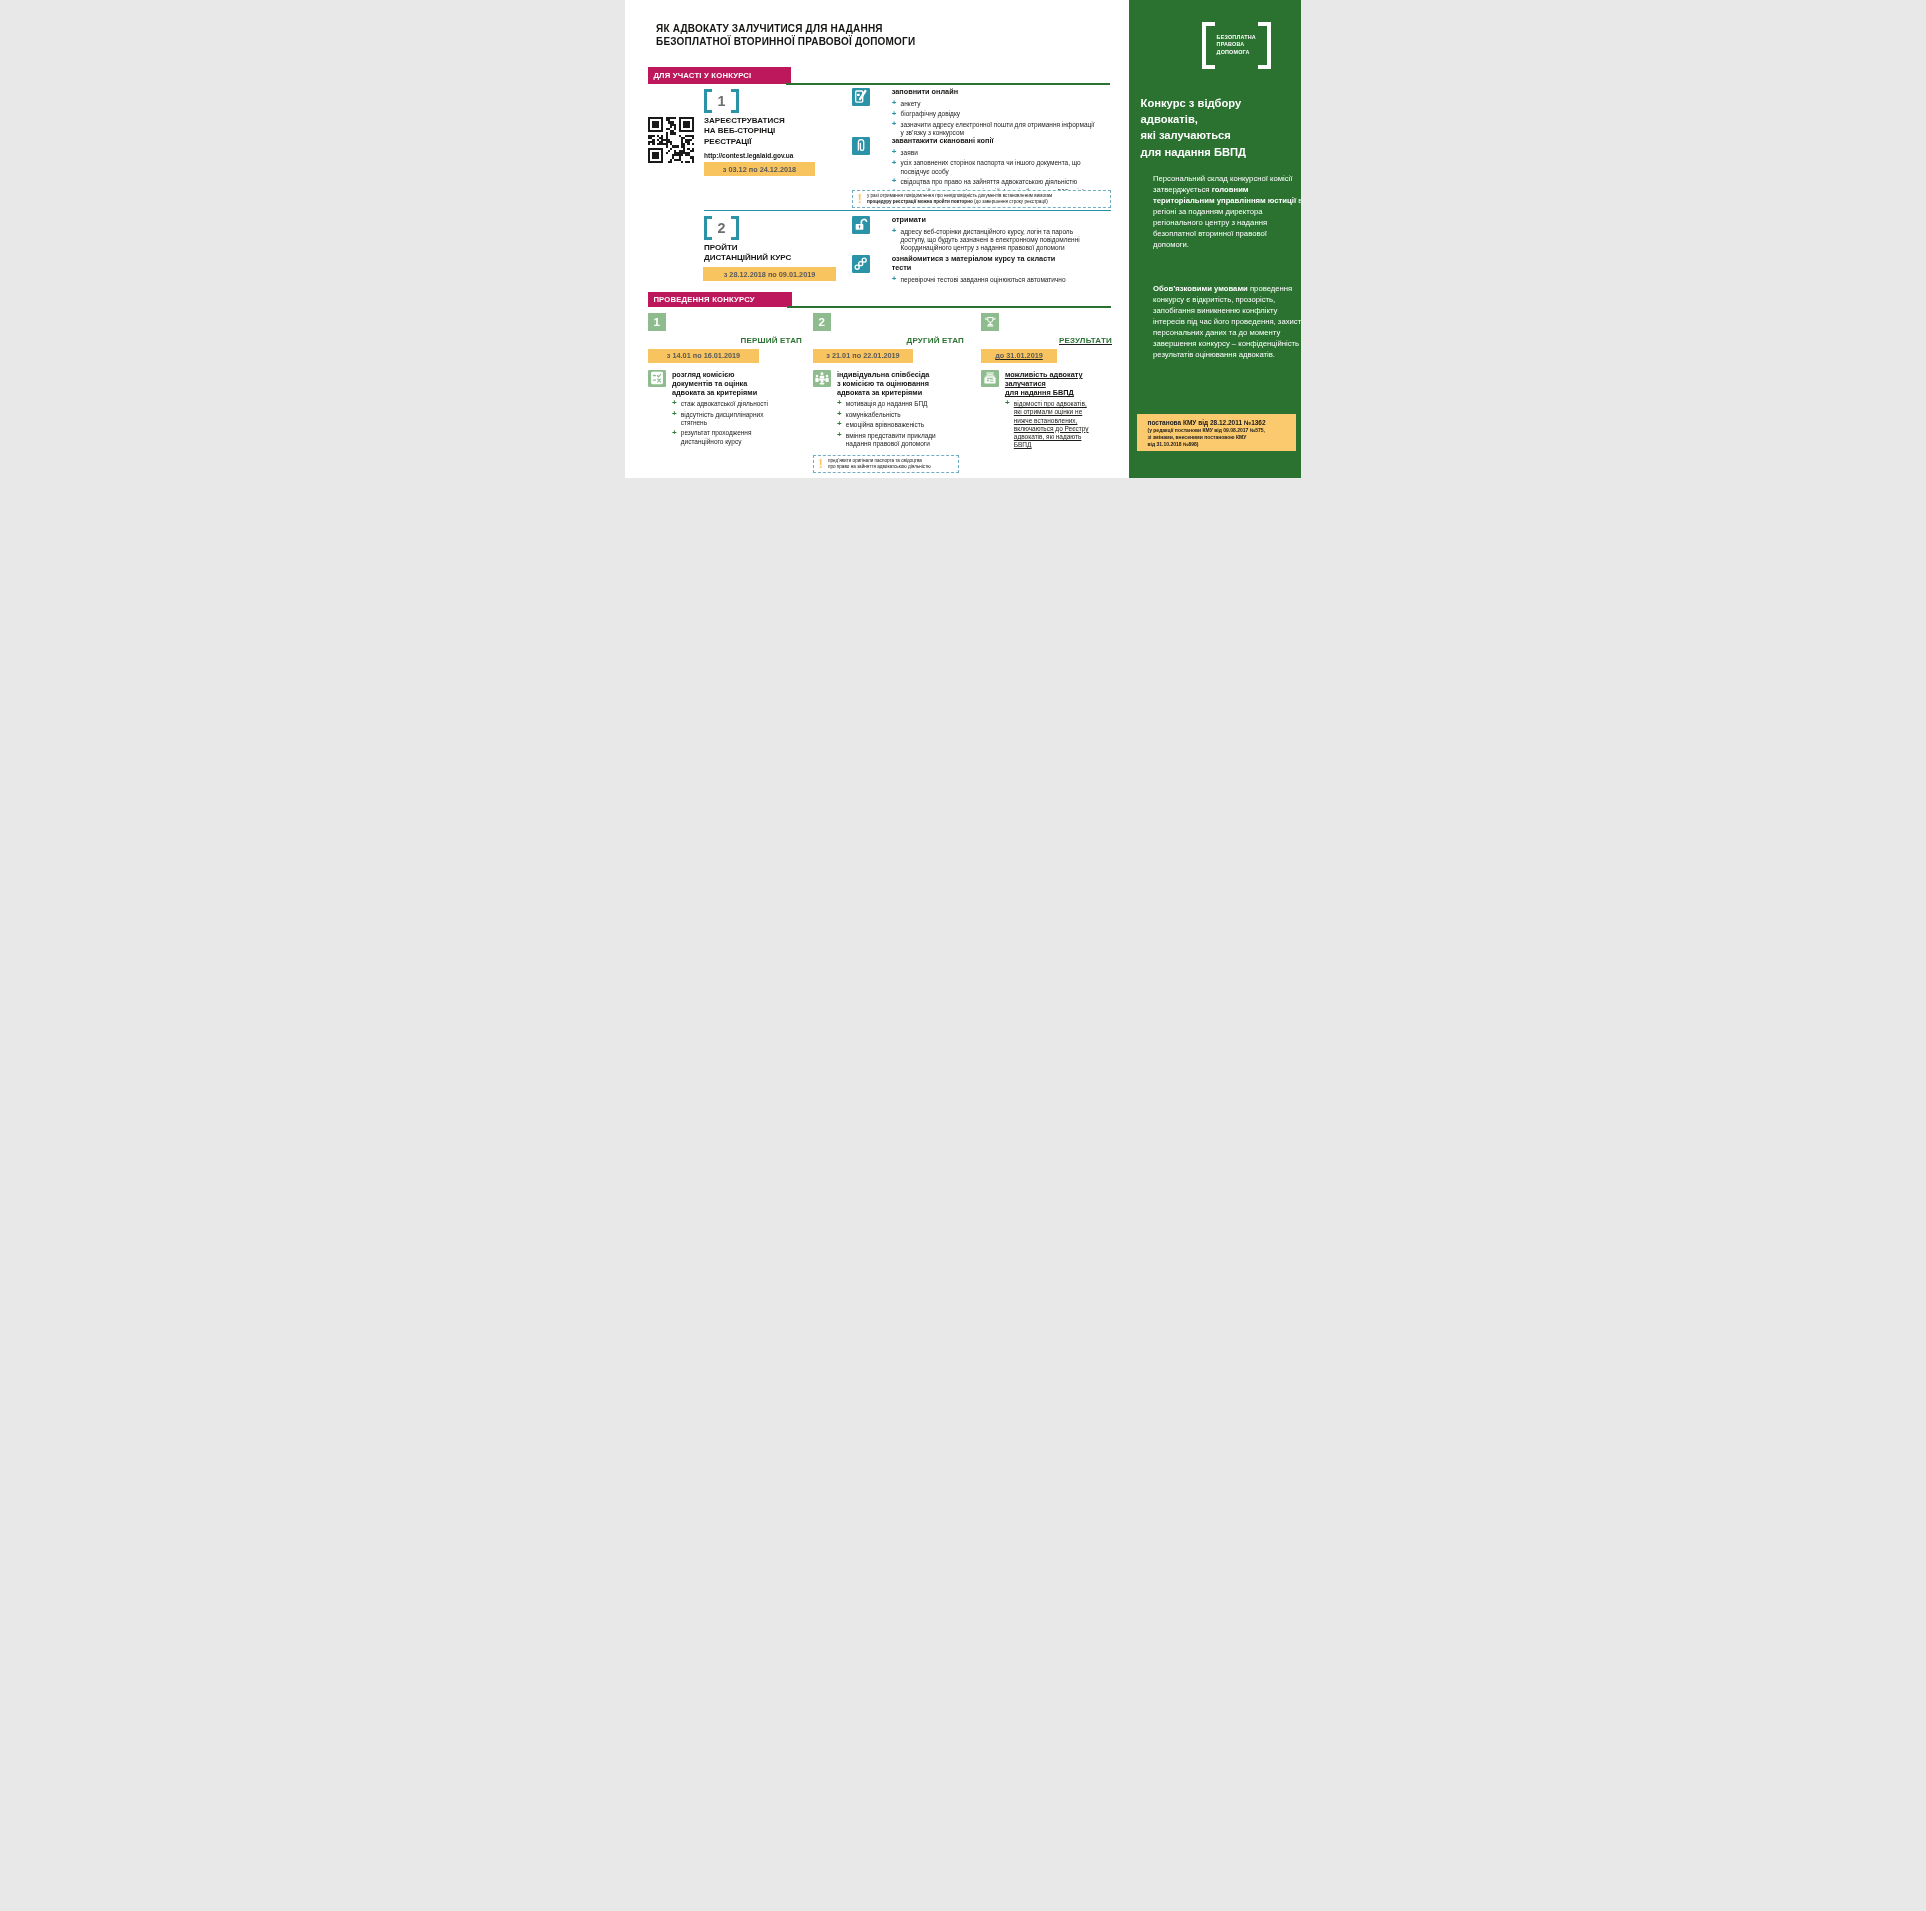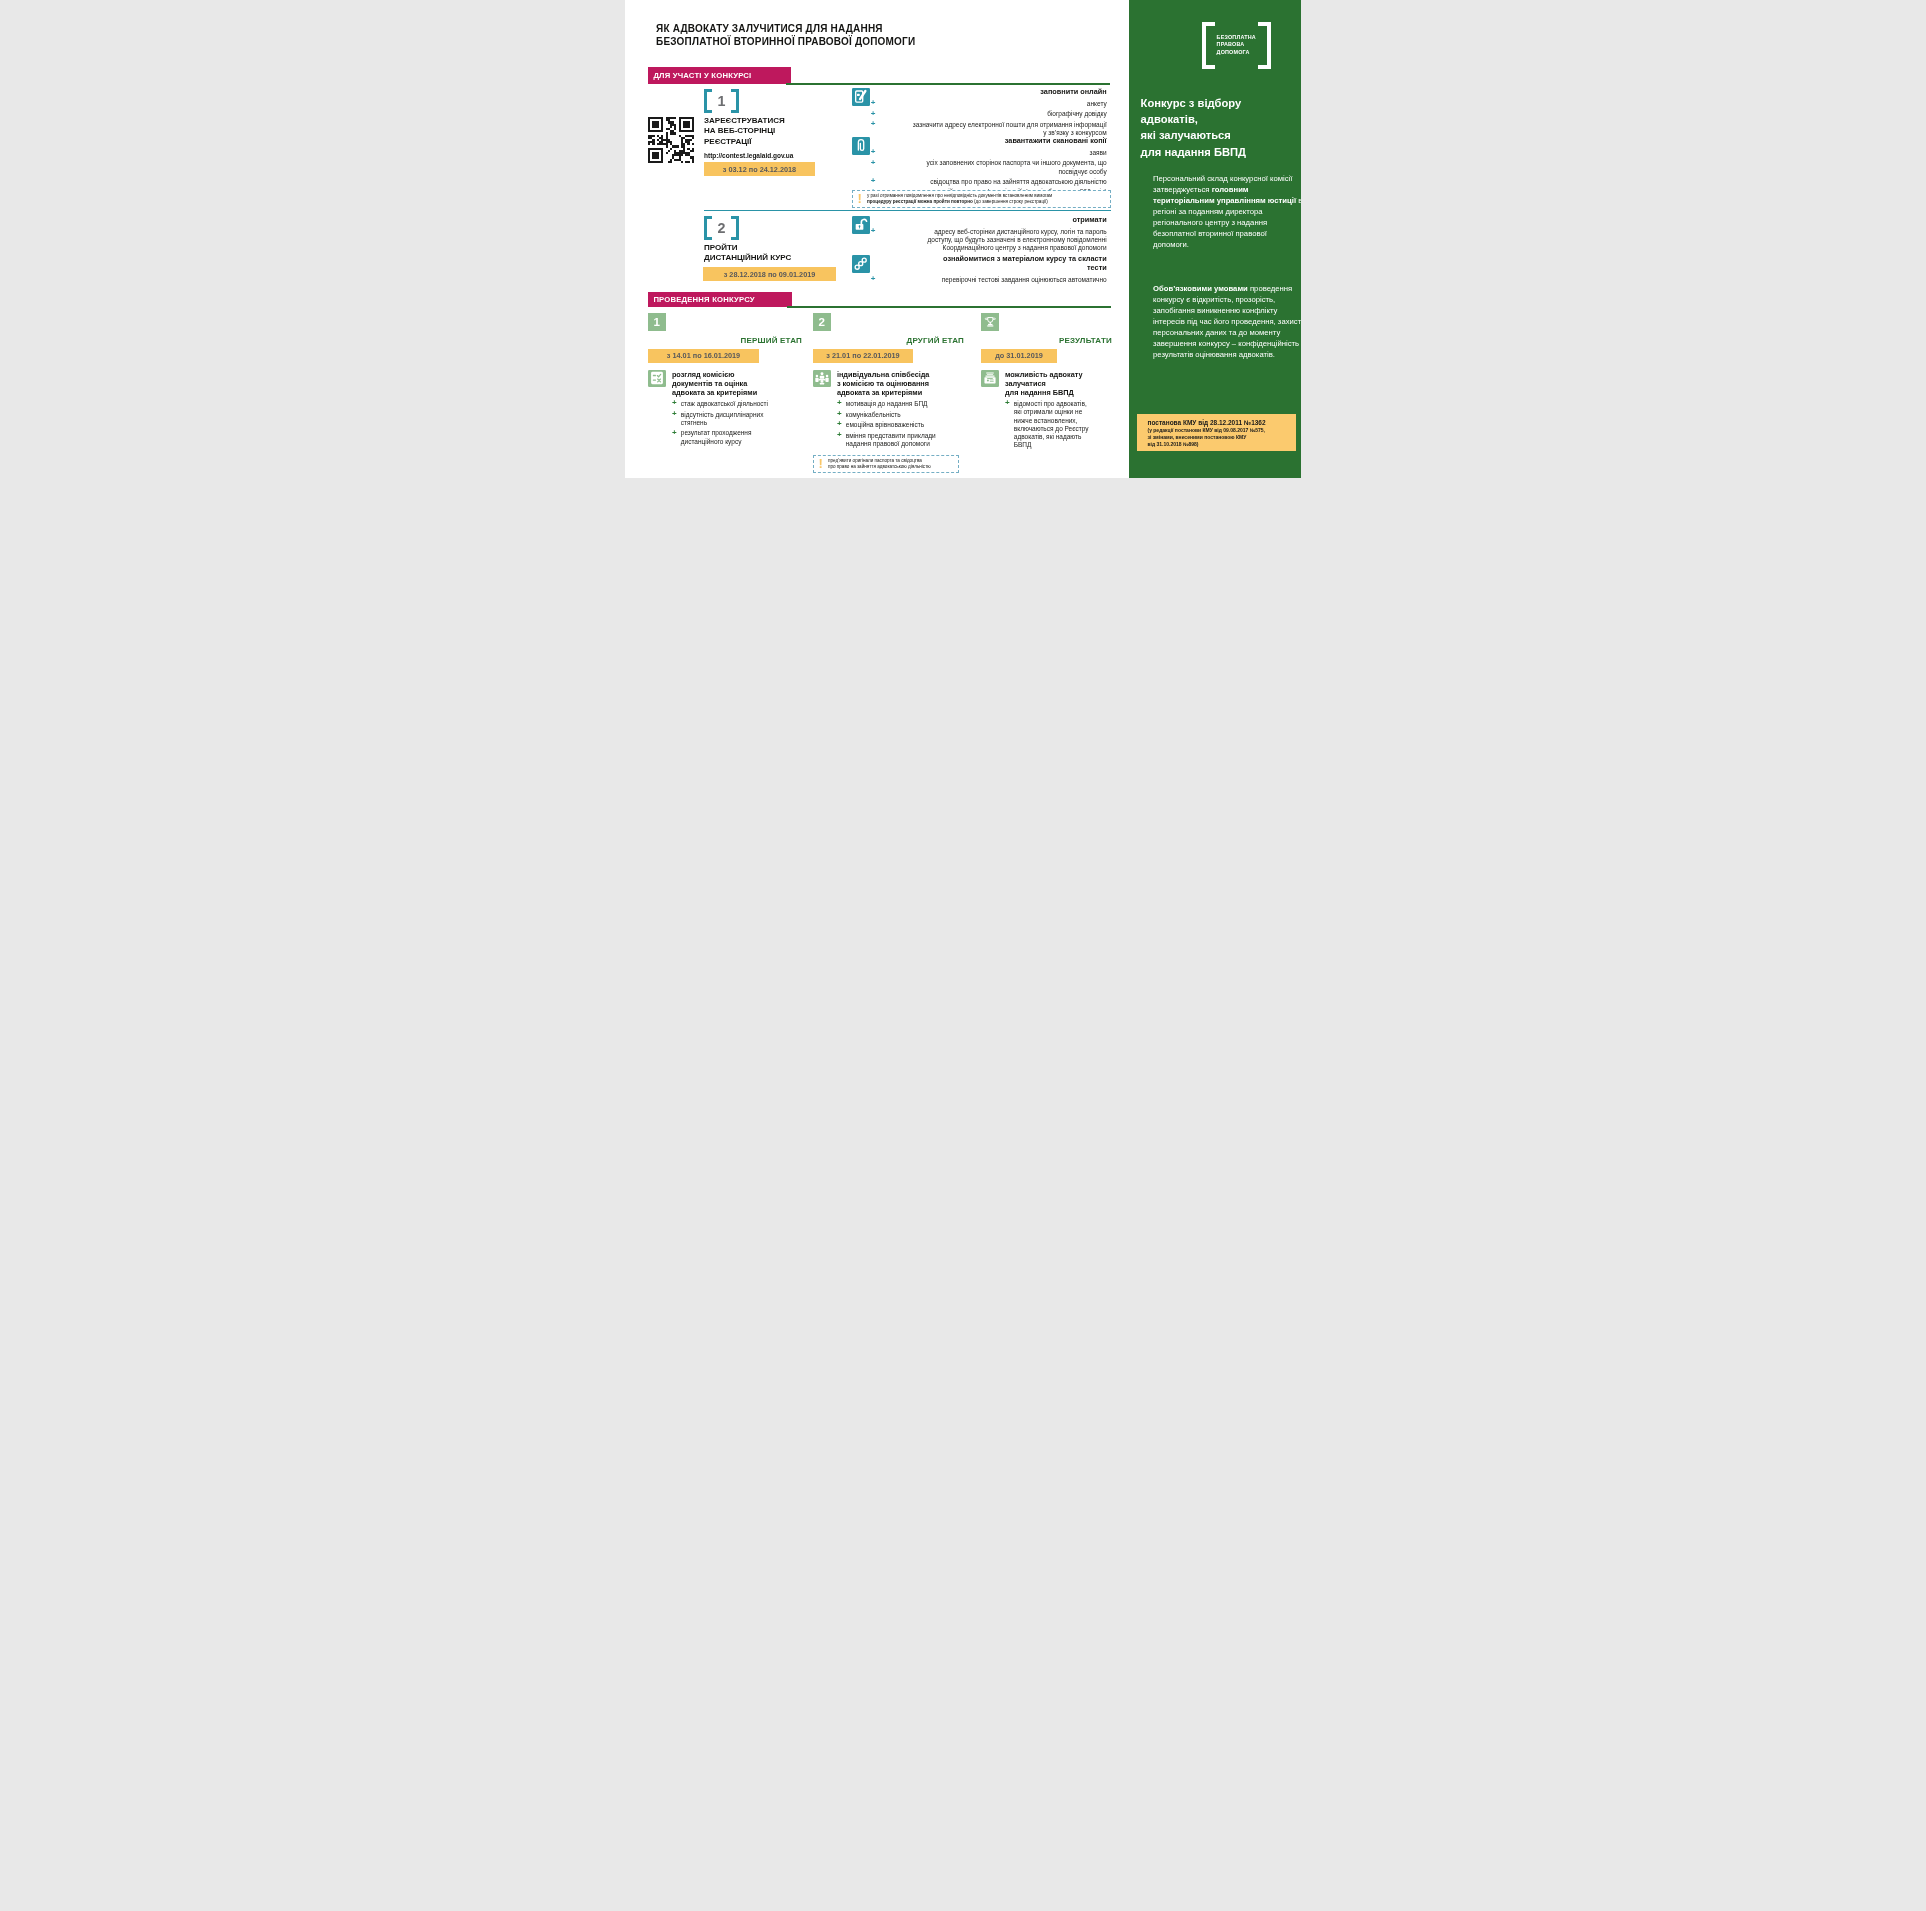--- a/index.html
+++ b/index.html
@@ -31,21 +31,21 @@
   .step-title{position:absolute;margin:0;font-size:8px;line-height:1.3;
               font-weight:bold;white-space:pre-line;color:#151513;}
   .s1t{left:79px;top:116px;}
   .s2t{left:79px;top:243px;}
   .url{position:absolute;left:79px;top:152px;font-size:6.5px;font-weight:bold;color:#151513;}
   .date-badge{position:absolute;background:#f8c45f;color:#58595b;font-weight:bold;
               font-size:7.3px;display:flex;align-items:center;justify-content:center;}
   .d1{left:79px;top:162px;width:111px;height:14.3px;}
   .d2{left:78px;top:267px;width:133px;height:14.3px;}
   
-  .group{position:absolute;display:flex;gap:1px;text-align:right;}
+  .group{position:absolute;display:flex;gap:22px;}
   .gicon{flex:0 0 auto;width:17.7px;height:17.7px;border-radius:1.2px;background:#2a93a7;
          display:flex;align-items:center;justify-content:center;}
   .gicon svg{width:15.4px;height:15.4px;}
   .gbody{width:236px;}
   .gbody h3{margin:0.4px 0 2.7px;font-size:7.3px;font-weight:bold;white-space:pre-line;
             line-height:1.2;color:#151513;}
   ul.plist{list-style:none;margin:0;padding:0;}
   ul.plist li{position:relative;padding-left:8.9px;margin:0 0 2.3px;font-size:6.5px;
               line-height:1.26;white-space:pre-line;color:#232321;}
   ul.plist li::before{content:"+";position:absolute;left:0;top:-0.8px;
@@ -62,21 +62,21 @@
   .wex{color:#fac768;font-weight:bold;font-size:13px;line-height:.9;flex:0 0 auto;}
   .wtxt{font-size:4.6px;line-height:1.32;color:#151513;}
   .wl{display:block;}
   .warn1{position:absolute;left:227px;top:190px;width:259px;}
   .warn2{margin-top:4.6px;width:146px;white-space:pre-line;}
   .divider{position:absolute;left:79px;top:210px;width:407px;height:1.2px;background:#2a93a7;}
   
   .col{position:absolute;top:313px;}
   .c1{left:23px;width:154px;}
   .c2{left:188px;width:151px;}
-  .c3{left:356px;width:131px;}
+  .c3{left:356px;width:131px;text-decoration:underline;}
   .numsq{width:17.7px;height:17.7px;background:#8fbc8e;color:#fff;font-size:11.6px;
          font-weight:bold;display:flex;align-items:center;justify-content:center;}
   .numsq svg{width:14.6px;height:14.6px;}
   .stage-title{margin:5.4px 0 0;font-size:8px;font-weight:bold;color:#2b7231;letter-spacing:0.2px;text-align:right;}
   .stage-date{margin-top:3.5px;background:#f8c45f;color:#58595b;font-weight:bold;font-size:7.3px;
               height:14px;display:flex;align-items:center;justify-content:center;}
   .sd1{width:111px;}.sd2{width:100px;}.sd3{width:76px;}
   .cgroup{display:flex;gap:6.2px;margin-top:7px;}
   .cicon{flex:0 0 auto;width:17.7px;height:17.7px;background:#8fbc8e;border-radius:1.2px;
          display:flex;align-items:center;justify-content:center;}

